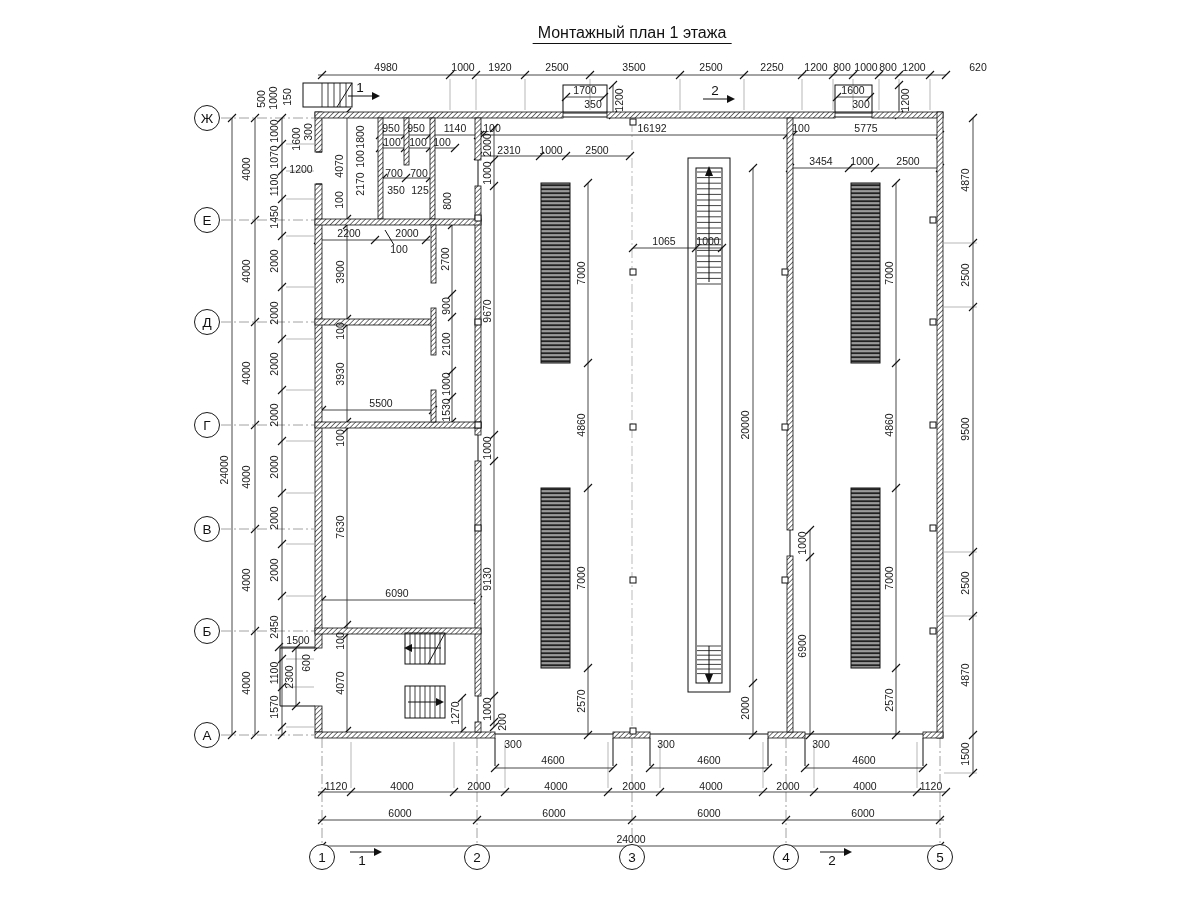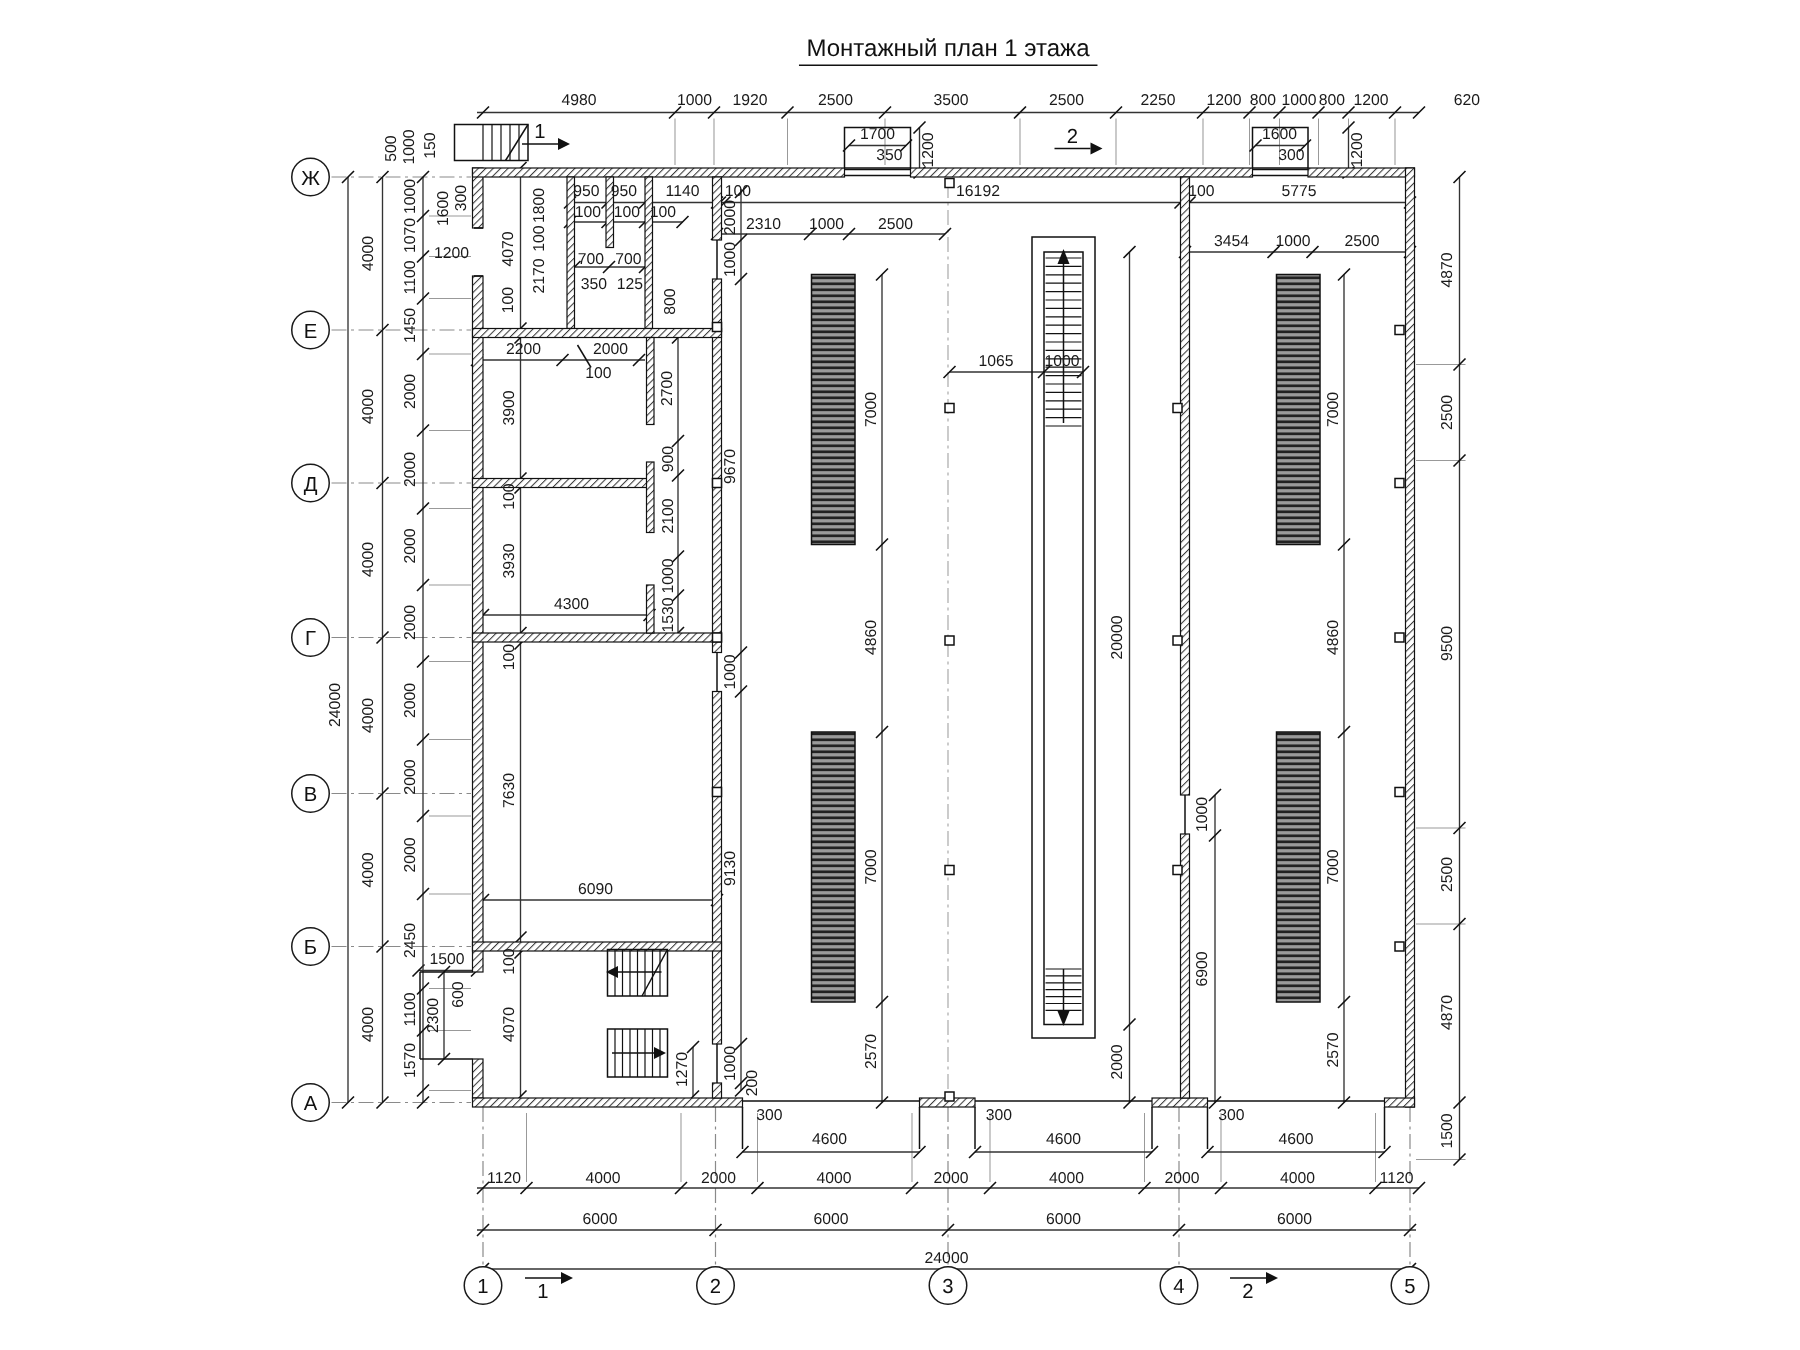--- a/index.html
+++ b/index.html
@@ -488,21 +488,21 @@
       <span class="dim" style="left: 407px; top: 233px;">2000</span>
       <span class="dim" style="left: 399px; top: 249px;">100</span>
       <span class="dim v" style="left: 340px; top: 272px;">3900</span>
       <span class="dim v" style="left: 445px; top: 259px;">2700</span>
       <span class="dim v" style="left: 446px; top: 306px;">900</span>
       <span class="dim v" style="left: 446px; top: 344px;">2100</span>
       <span class="dim v" style="left: 446px; top: 384px;">1000</span>
       <span class="dim v" style="left: 446px; top: 410px;">1530</span>
       <span class="dim v" style="left: 340px; top: 331px;">100</span>
       <span class="dim v" style="left: 340px; top: 374px;">3930</span>
-      <span class="dim" style="left: 381px; top: 403px;">4300</span>
+      <span class="dim" style="left: 381px; top: 403px;">5500</span>
       <span class="dim v" style="left: 340px; top: 438px;">100</span>
       <span class="dim v" style="left: 340px; top: 527px;">7630</span>
       <span class="dim" style="left: 397px; top: 593px;">6090</span>
       <span class="dim v" style="left: 340px; top: 641px;">100</span>
       <span class="dim v" style="left: 340px; top: 683px;">4070</span>
       <span class="dim" style="left: 298px; top: 640px;">1500</span>
       <span class="dim v" style="left: 306px; top: 663px;">600</span>
       <span class="dim v" style="left: 289px; top: 677px;">2300</span>
       <span class="dim v" style="left: 224px; top: 470px;">24000</span>
       <span class="dim v" style="left: 246px; top: 169px;">4000</span>

